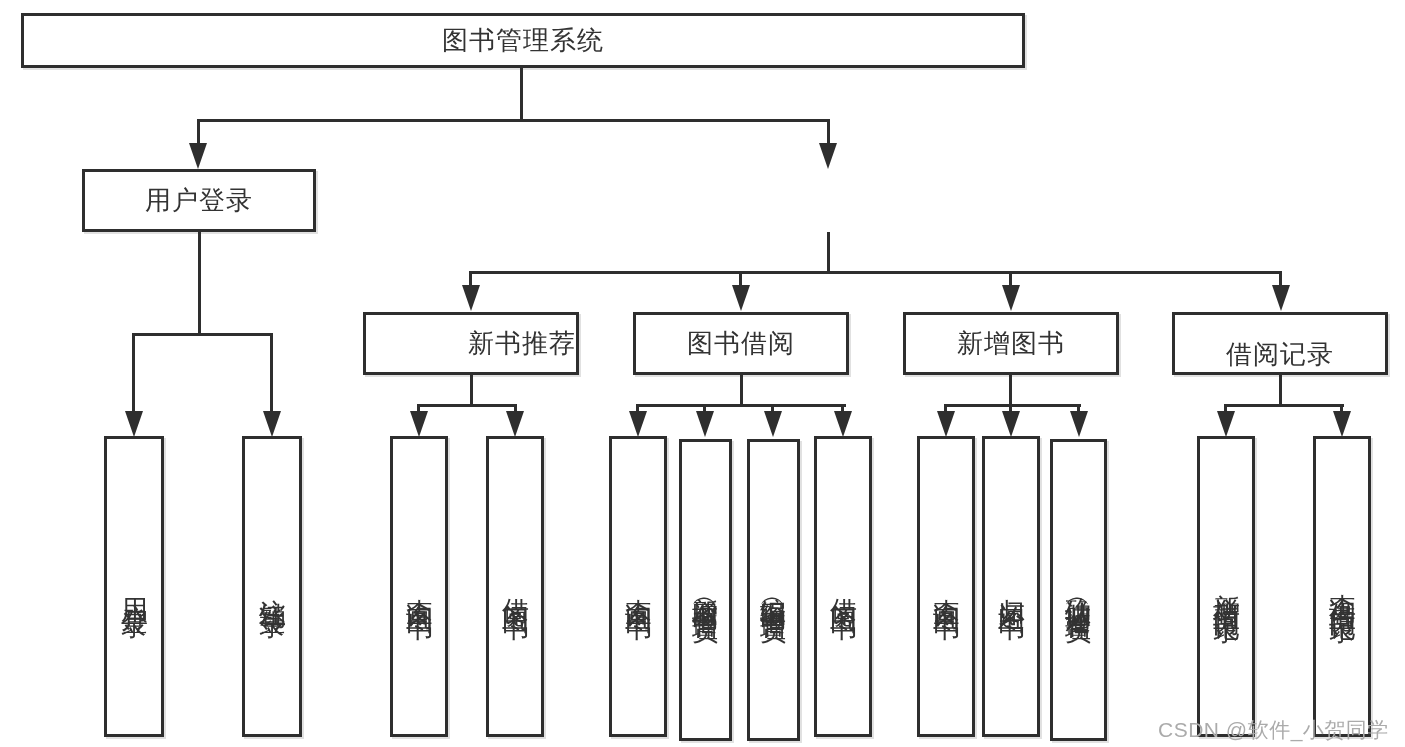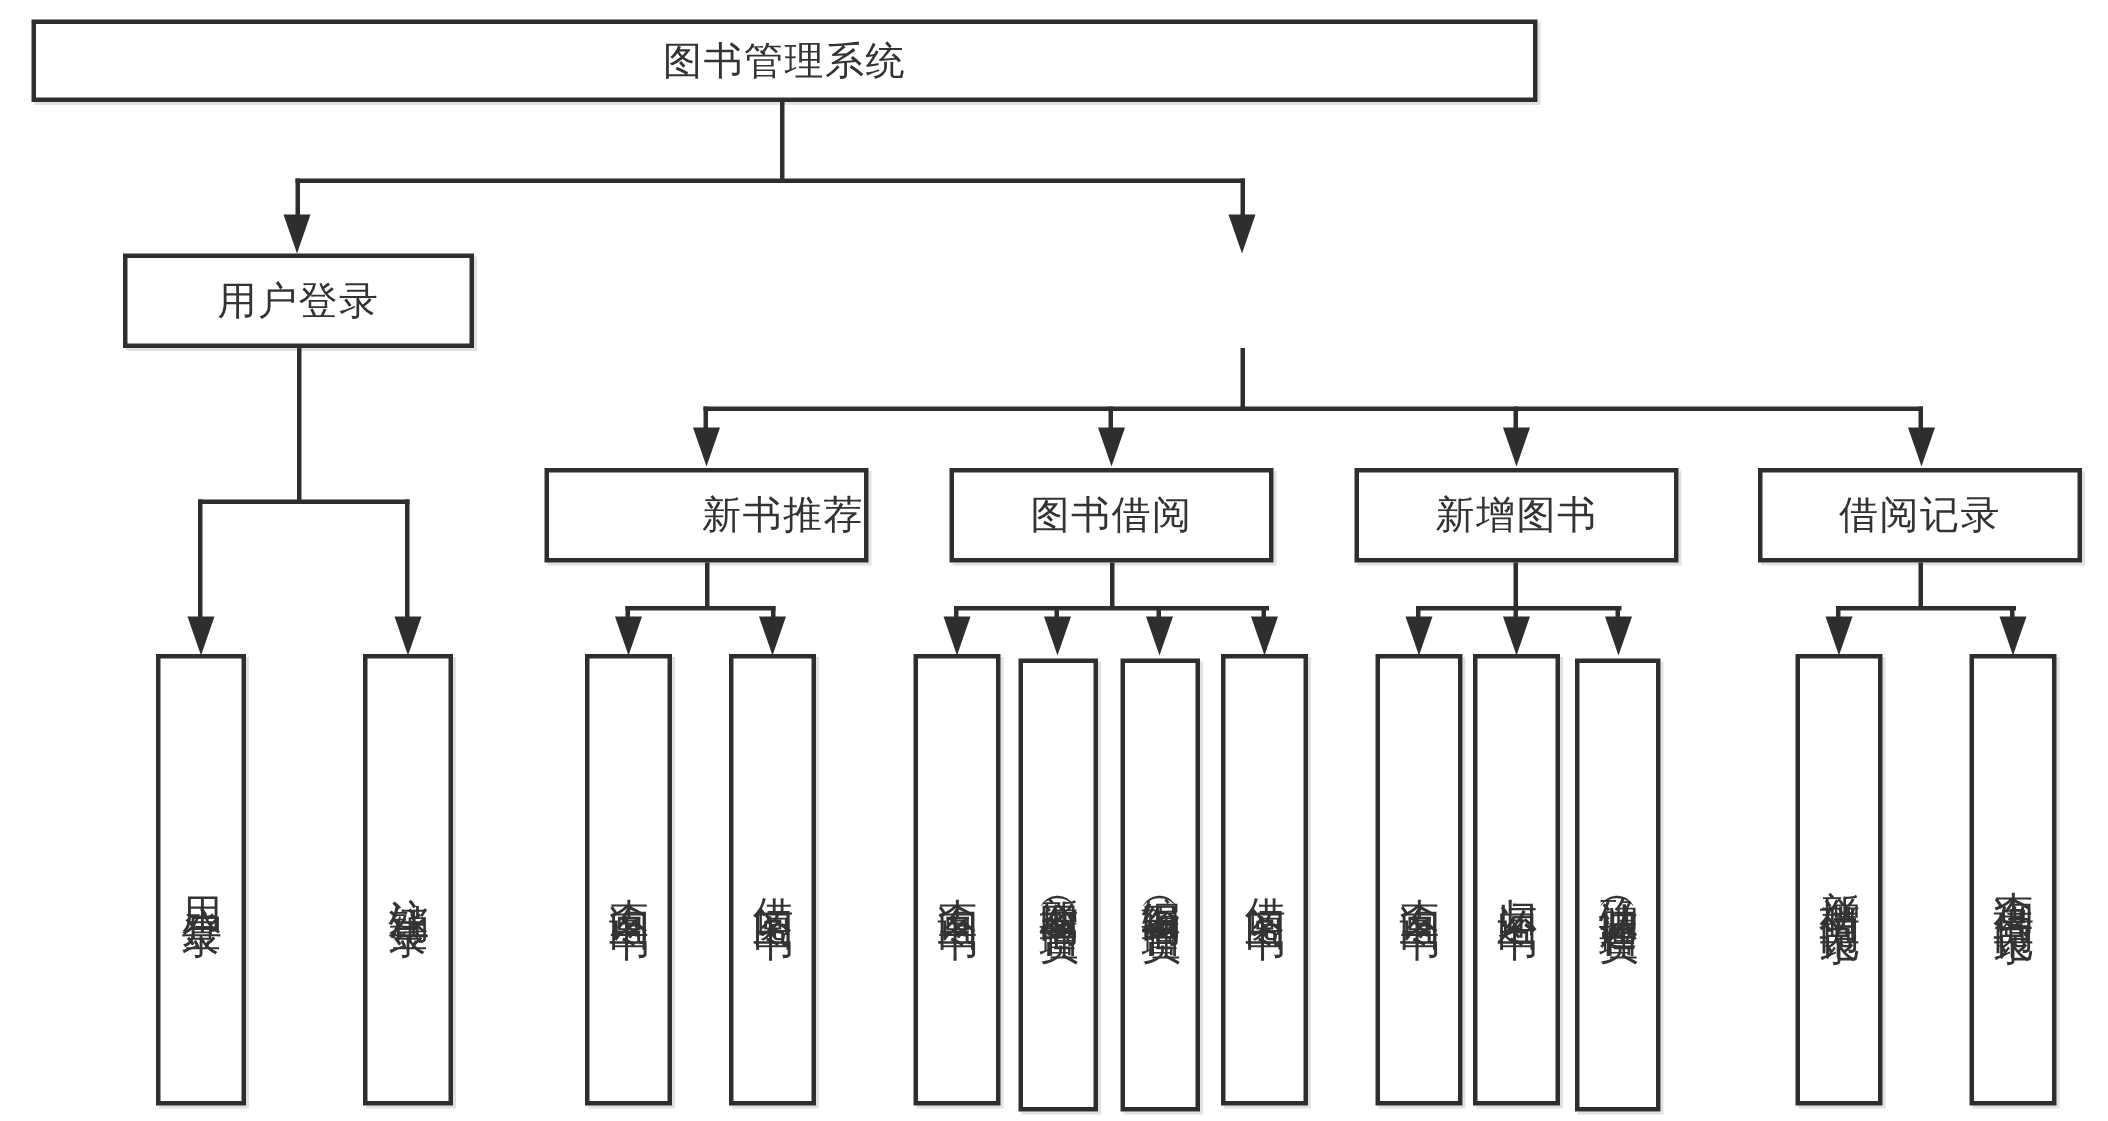--- a/index.html
+++ b/index.html
@@ -5,21 +5,20 @@
   html, body {
     margin: 0; padding: 0;
     background: #ffffff;
     font-family: "Liberation Sans", "DejaVu Sans", sans-serif;
   }
   .stage {
     position: relative;
     width: 1405px; height: 747px;
     background: #ffffff;
     overflow: hidden;
-    font-family: Liberation Serif, serif;
   }
   
   .box {
     position: absolute;
     box-sizing: border-box;
     border: 3px solid #2e2e2e;
     background: #ffffff;
     box-shadow: 2px 2px 0 rgba(90,90,90,0.18);
     display: flex;
     align-items: center;
@@ -107,21 +106,21 @@
 
   <div class="box" style="left:363px; top:312px; width:216px; height:63px;justify-content:flex-end;">
     <span class="hlabel">新书推荐</span>
   </div>
   <div class="box" style="left:633px; top:312px; width:216px; height:63px;">
     <span class="hlabel">图书借阅</span>
   </div>
   <div class="box" style="left:903px; top:312px; width:216px; height:63px;">
     <span class="hlabel">新增图书</span>
   </div>
-  <div class="box" style="left:1172px; top:312px; width:216px; height:63px;">
+  <div class="box" style="left:1172px; top:312px; width:216px; height:63px;align-items:flex-end;">
     <span class="hlabel">借阅记录</span>
   </div>
 
   <div class="vline" style="left:470px; top:375px; height:31px;"></div>
   <div class="hline" style="left:417px; top:404px; width:100px;"></div>
   <div class="vline" style="left:417px; top:404px; height:9px;"></div>
   <div class="arrow" style="left:410px; top:411px;"></div>
   <div class="vline" style="left:514px; top:404px; height:9px;"></div>
   <div class="arrow" style="left:506px; top:411px;"></div>
 
@@ -189,14 +188,15 @@
     <span class="vlabel tight">确认归还（管理员）</span>
   </div>
 
   <div class="box" style="left:1197px; top:436px; width:58px; height:301px;">
     <span class="vlabel">新增借阅记录</span>
   </div>
   <div class="box" style="left:1313px; top:436px; width:58px; height:301px;">
     <span class="vlabel">查询借阅记录</span>
   </div>
 
+  <div class="watermark">CSDN @软件_小贺同学</div>
 
 </div>
 
 </body></html>

